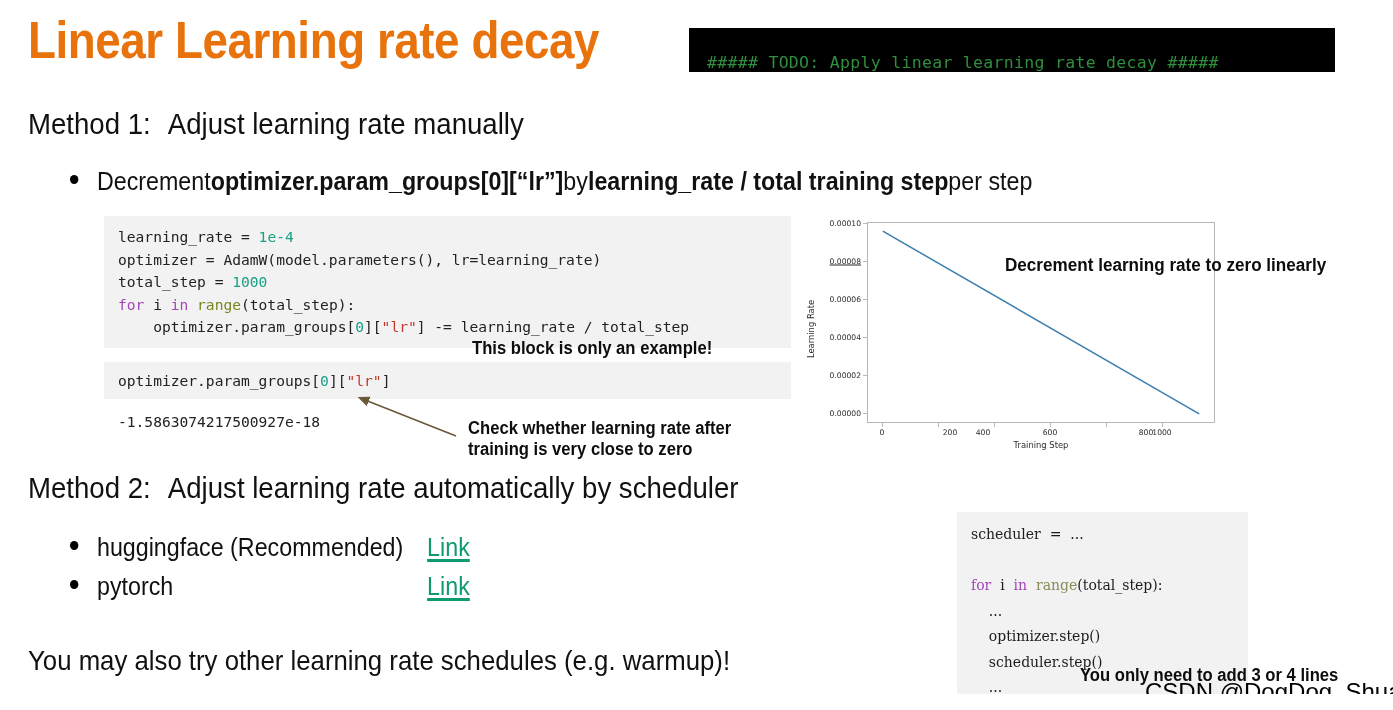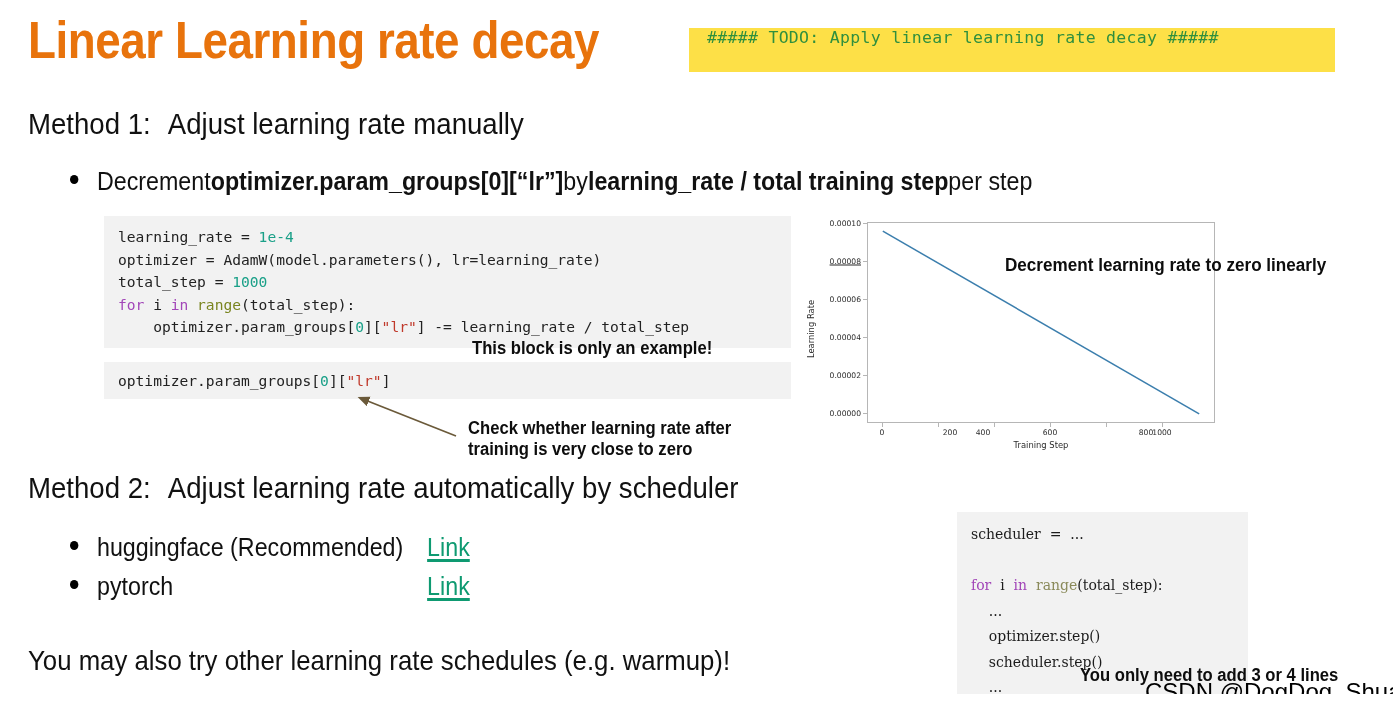--- a/index.html
+++ b/index.html
@@ -33,23 +33,23 @@
     transform-origin: left center;
     white-space: nowrap;
   }
 
   
   #todo-banner {
     left: 689px;
     top: 28px;
     width: 646px;
     height: 44px;
-    background: #fde047;
+    background: #000000;
     display: flex;
-    align-items: flex-start;
+    align-items: flex-end;
   }
   #todo-banner .code {
     font-family: "DejaVu Sans Mono", monospace;
     font-size: 16.5px;
     color: #2f8f3e;
     padding-left: 18px;
     letter-spacing: 0.3px;
     white-space: nowrap;
   }
 
@@ -250,20 +250,21 @@
 <span>optimizer = AdamW(model.parameters(), lr=learning_rate)</span>
 <span><span>total_step = </span><span class="num">1000</span></span>
 <span><span class="kw">for</span><span> i </span><span class="kw">in</span><span class="bi"> range</span><span>(total_step):</span></span>
 <span><span>    optimizer.param_groups[</span><span class="num">0</span><span>][</span><span class="str">"lr"</span><span>] -= learning_rate / total_step</span></span></div>
 
   <div class="abs annot" style="left:472px; top:338px;">This block is only an example!
 You only need to add 1 or 2 lines</div>
 
   <div class="abs codeblock" style="left:104px; top:362px; width:687px; height:37px; padding-top:8px;"><span>optimizer.param_groups[</span><span class="num">0</span><span>][</span><span class="str">"lr"</span><span>]</span></div>
 
+  <div class="abs outblock" style="left:104px; top:411px; width:687px;">-1.5863074217500927e-18</div>
 
   <svg class="abs" style="left:352px; top:392px;" width="110" height="48">
     <defs>
       <marker id="ahead" markerWidth="7" markerHeight="7" refX="5.5" refY="3" orient="auto">
         <path d="M0,0 L7,3 L0,6 z" fill="#6b5a3a"></path>
       </marker>
     </defs>
     <line x1="104" y1="44" x2="8" y2="6" stroke="#6b5a3a" stroke-width="1.7" marker-end="url(#ahead)"></line>
   </svg>
 

